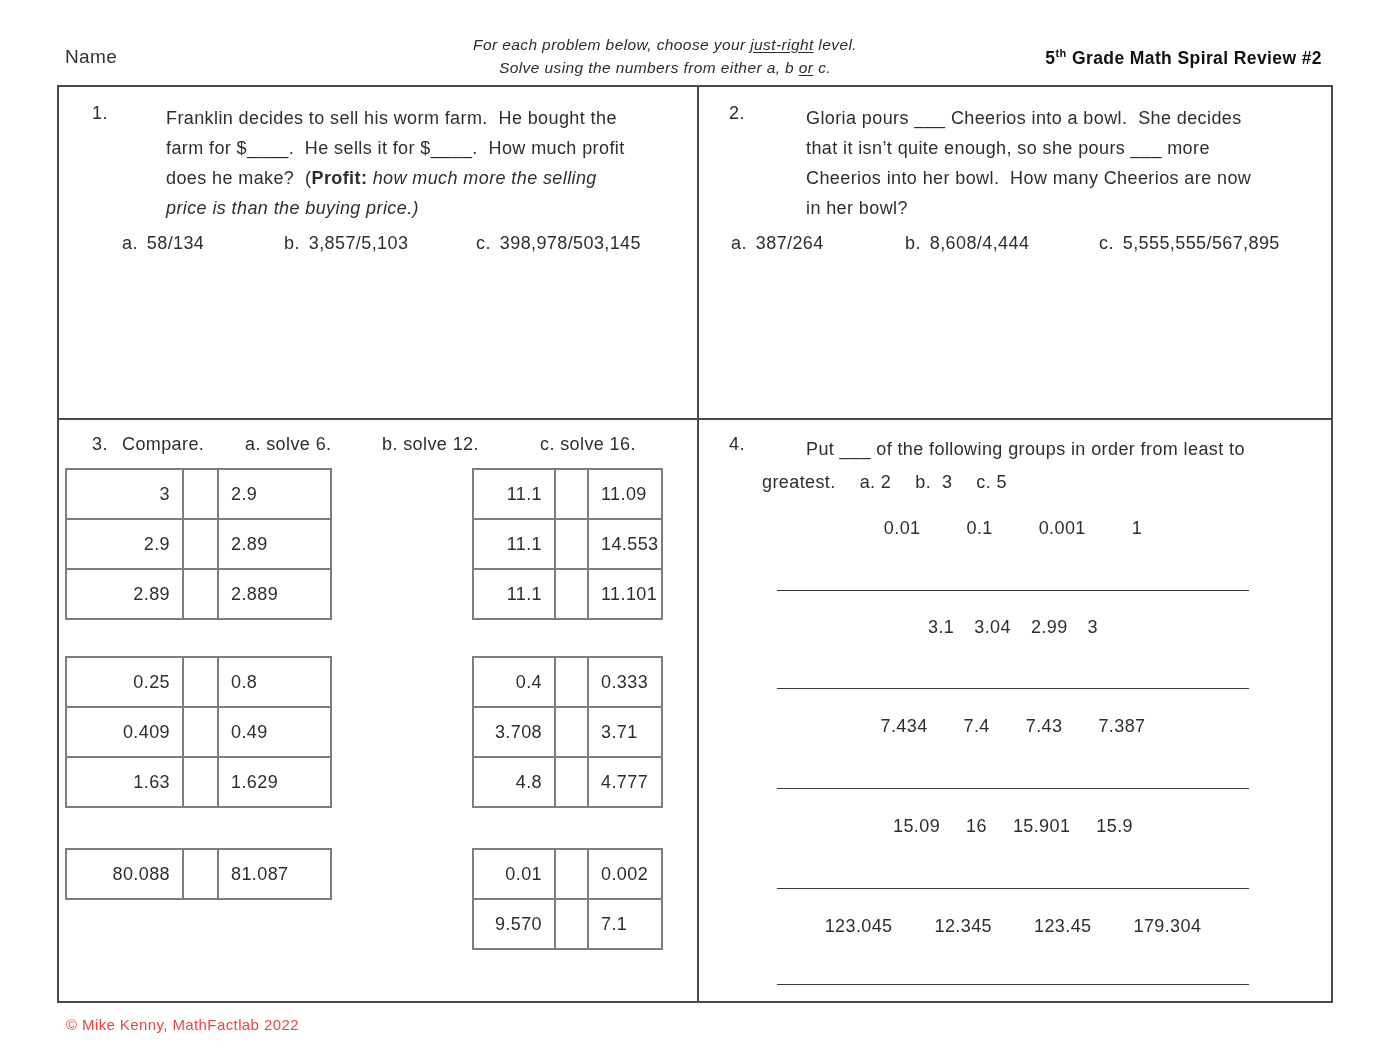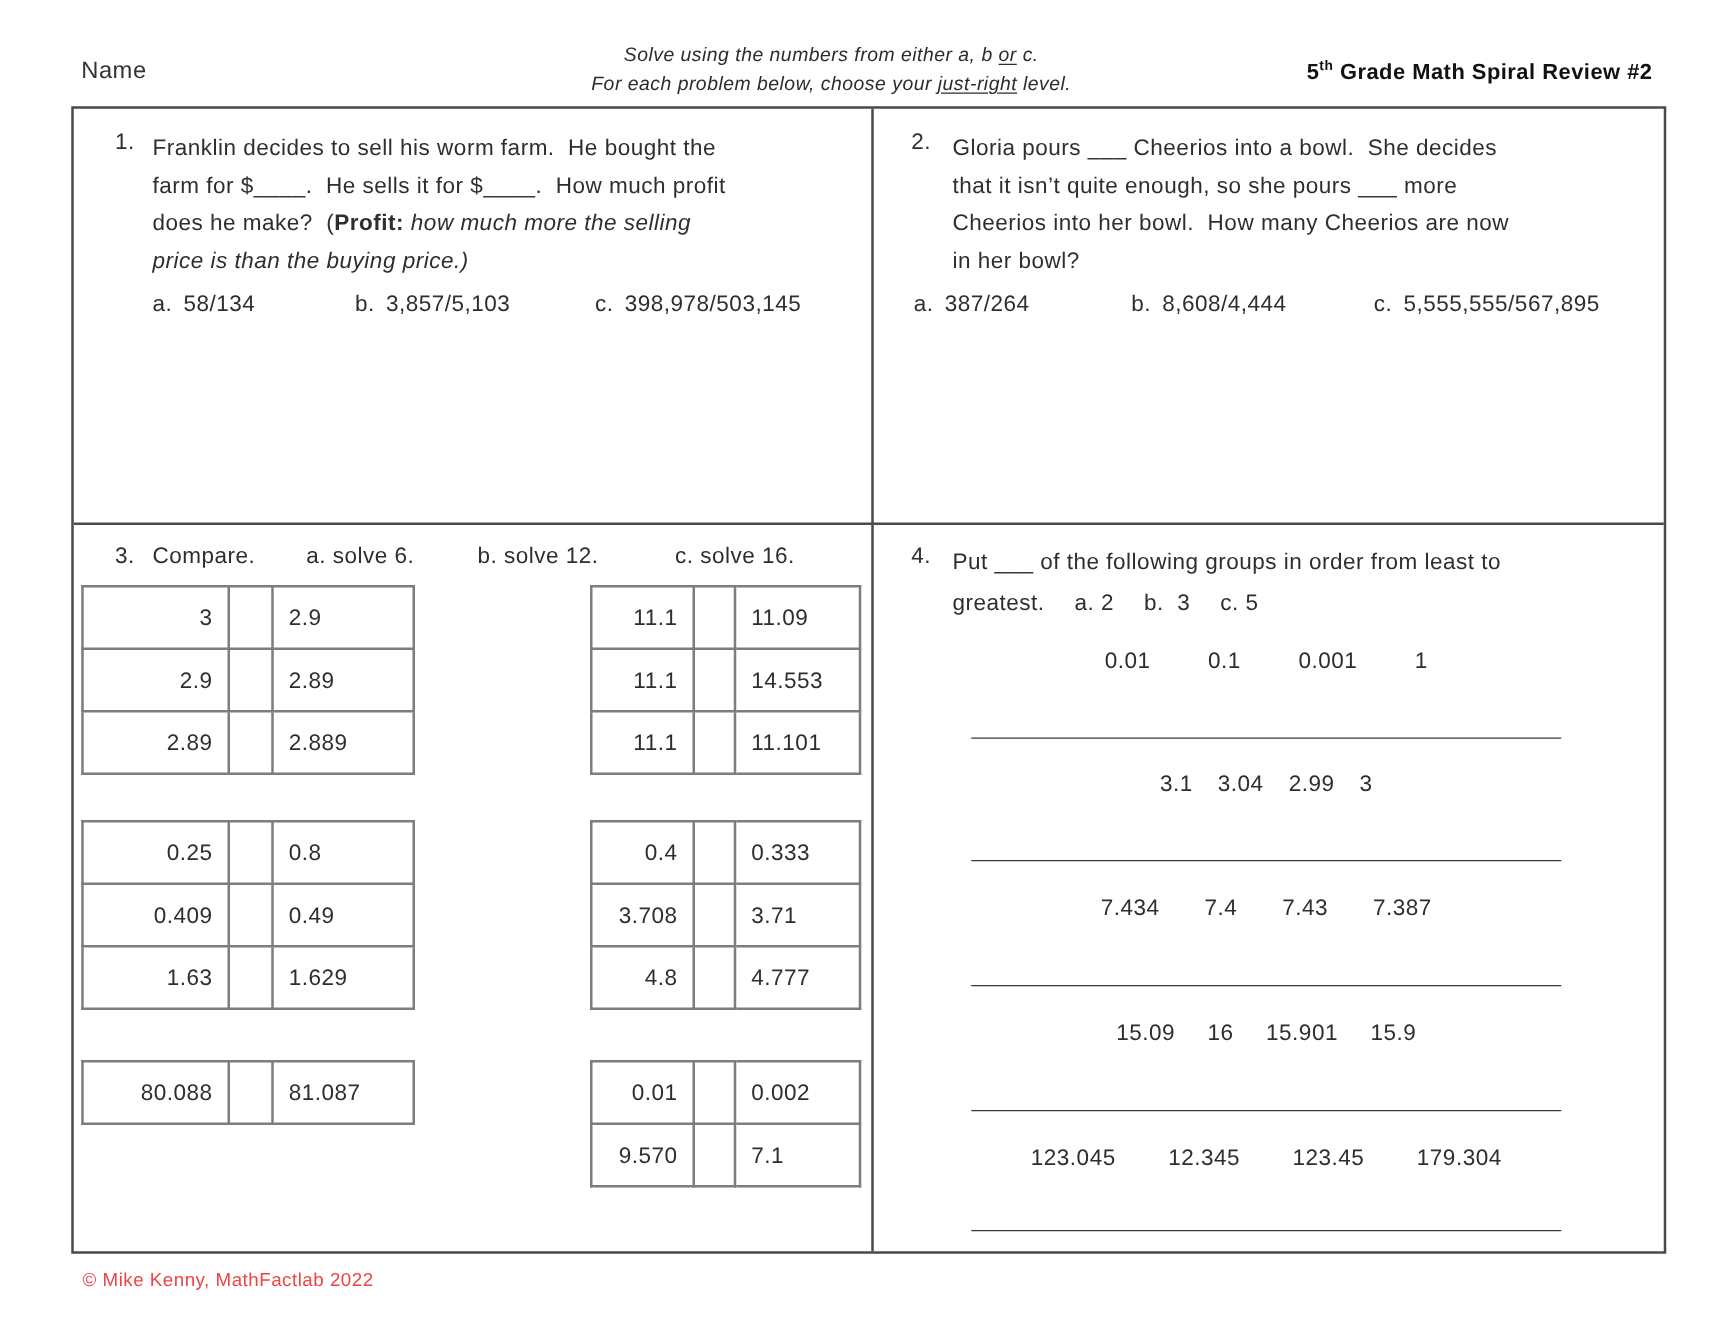--- a/index.html
+++ b/index.html
@@ -20,47 +20,47 @@
   .box{
     position:absolute;left:57px;top:85px;width:1276px;height:918px;
     border:2px solid #4a4a4a;box-sizing:border-box;
     display:grid;grid-template-columns:640px 632px;grid-template-rows:333px 581px;
   }
   .q{position:relative;box-sizing:border-box;}
   .q1{border-right:2px solid #4a4a4a;border-bottom:2px solid #4a4a4a;}
   .q2{border-bottom:2px solid #4a4a4a;}
   .q3{border-right:2px solid #4a4a4a;}
   .pnum{position:absolute;font-size:18px;}
-  .ptext{position:absolute;font-size:18px;line-height:30px;white-space:pre-wrap;}
+  .ptext{position:absolute;font-size:18px;line-height:30px;white-space:pre-wrap;margin-left:44px;}
   .opt{position:absolute;font-size:18px;white-space:nowrap;}
   .olab{margin-right:9px;}
   
   table.cmp{position:absolute;border-collapse:collapse;font-size:18px;color:#2e2e2e;}
   table.cmp td{border:2px solid #7d7d7d;height:50px;box-sizing:border-box;padding:0;}
   table.cmp td.l{text-align:right;padding-right:12px;}
   table.cmp td.r{text-align:left;padding-left:12px;}
   table.tl td.l{width:117px;} table.tl td.m{width:35px;} table.tl td.r{width:113px;}
-  table.tr2 td.l{width:82px;} table.tr2 td.m{width:33px;} table.tr2 td.r{width:100px;}
+  table.tr2 td.l{width:82px;} table.tr2 td.m{width:33px;} table.tr2 td.r{width:74px;}
   
   .p4line2{position:absolute;font-size:18px;white-space:pre-wrap;}
   .p4line2 .lvl{margin-left:24px;}
   .grp{position:absolute;left:78px;width:472px;display:flex;justify-content:center;font-size:18px;}
   .blank{position:absolute;left:78px;width:472px;height:0;border-bottom:1.5px solid #3a3a3a;}
   .footer{position:absolute;left:66px;top:1016px;font-size:15px;color:#ef4444;}
 </style>
 </head>
 <body>
 
 <div>
 
   <span class="name-label">Name</span>
 
   <div class="instr">
+    <div><span>For each problem below, choose your </span><span class="u">just-right</span><span> level.</span></div>
     <div><span>Solve using the numbers from either a, b </span><span class="u">or</span><span> c.</span></div>
-    <div><span>For each problem below, choose your </span><span class="u">just-right</span><span> level.</span></div>
   </div>
 
   <div class="sheet-title"><span>5</span><sup>th</sup><span> Grade Math Spiral Review #2</span></div>
 
   <div class="box">
 
     <div class="q q1">
       <span class="pnum" style="left:33px;top:16px">1.</span>
       <div class="ptext" style="left:63px;top:16px;width:565px"><span>Franklin decides to sell his worm farm.  He bought the
 farm for $____.  He sells it for $____.  How much profit

